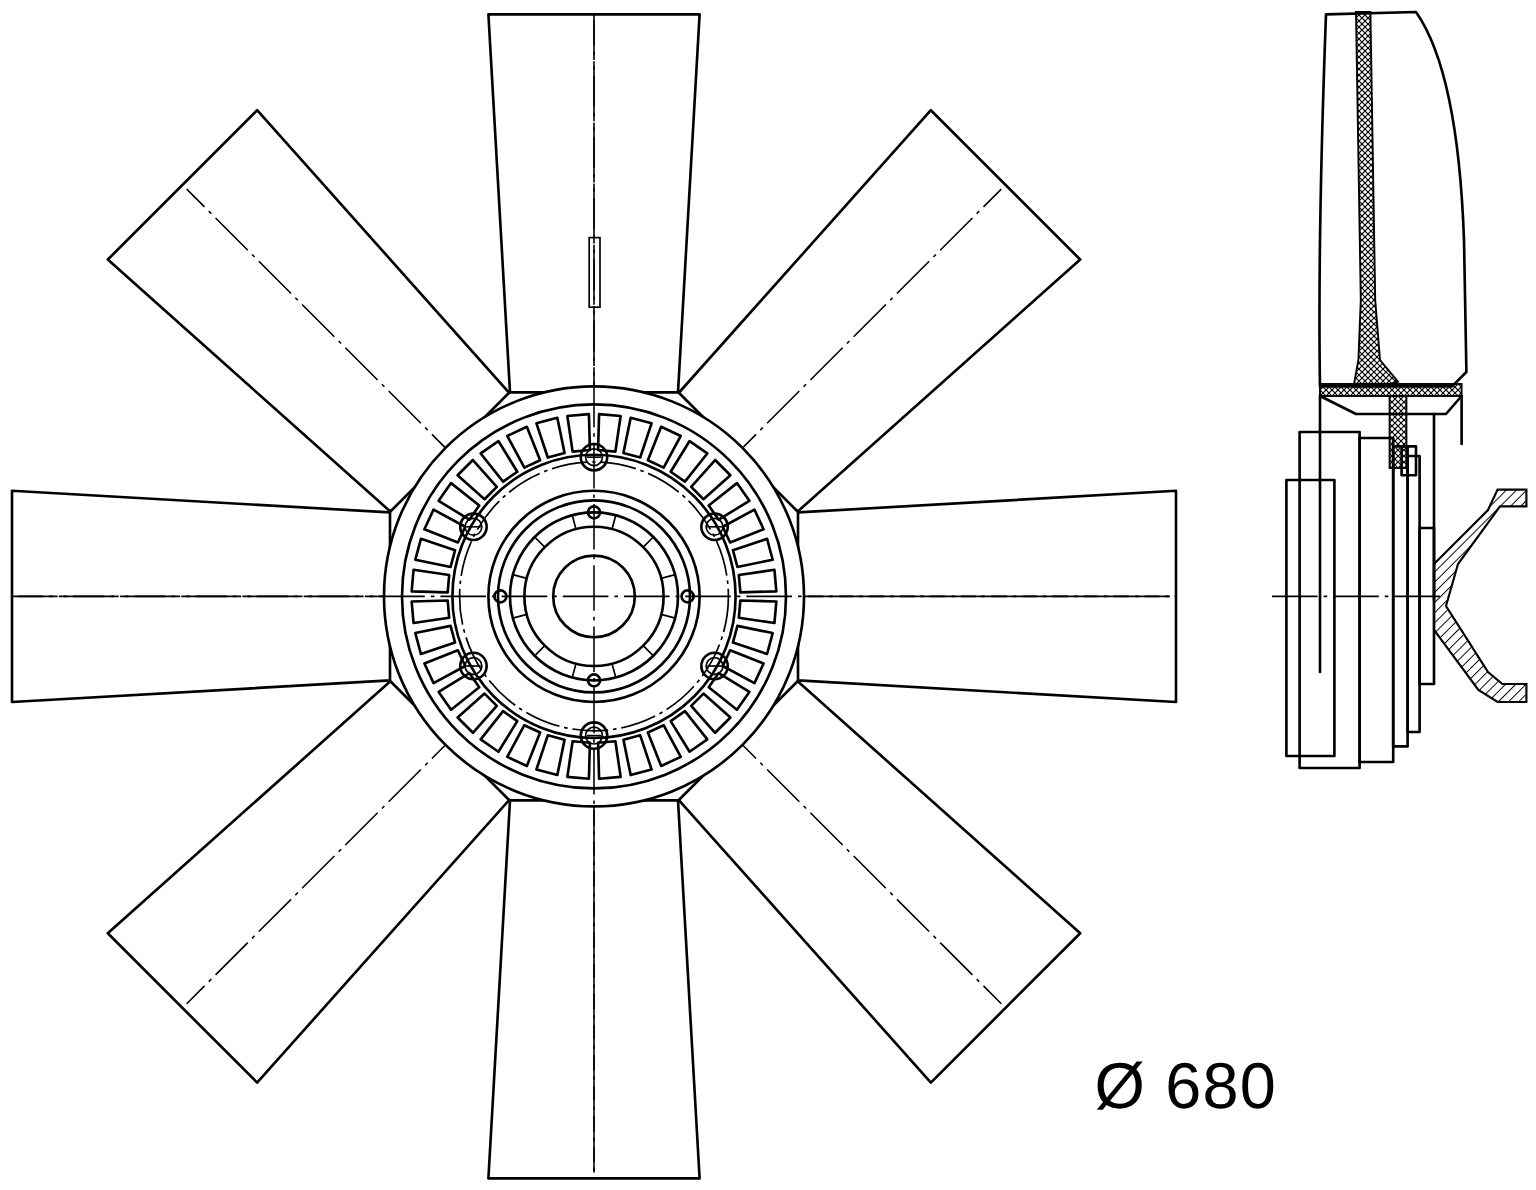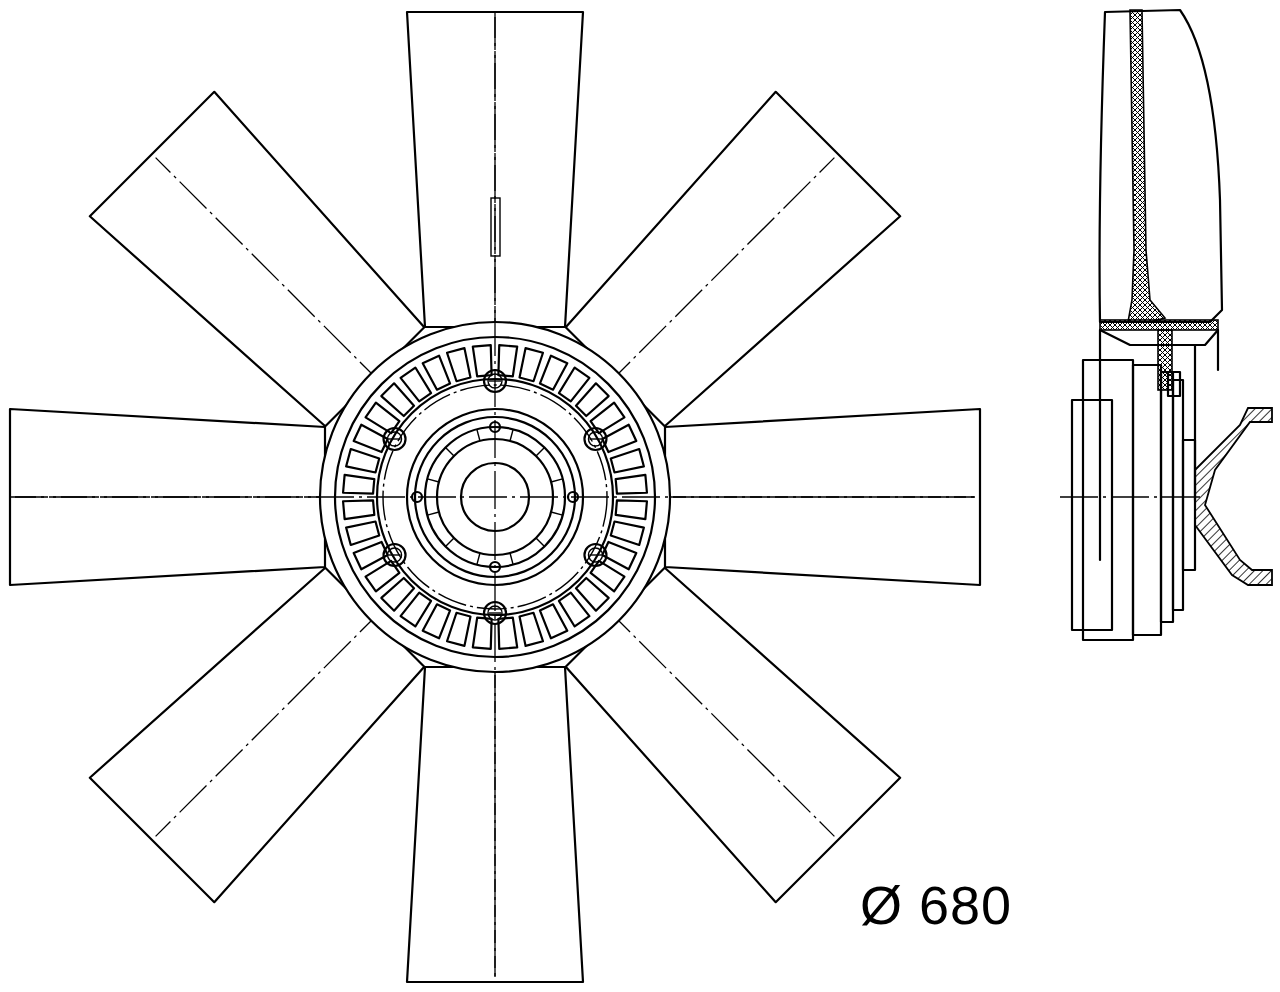--- a/index.html
+++ b/index.html
@@ -4,21 +4,21 @@
 <style>
   html, body { margin:0; padding:0; background:#ffffff; }
   body { width:1280px; height:992px; position:relative; overflow:hidden; font-family:"Liberation Sans", sans-serif; }
   #drawing { position:absolute; left:0; top:0; width:1280px; height:992px; }
   .ln { fill:none; stroke:#000; stroke-width:2.2; stroke-linecap:round; stroke-linejoin:round; }
   .thin { fill:none; stroke:#000; stroke-width:1.4; }
   .center { fill:none; stroke:#000; stroke-width:1.3; stroke-dasharray:38 5 3 5; }
   .blade { fill:#fff; stroke:#000; stroke-width:2.2; stroke-linejoin:round; }
   .hatch { fill:url(#hatchPat); stroke:#000; stroke-width:1.8; }
   .cross { fill:url(#crossPat); stroke:#000; stroke-width:1.6; }
-  #dim-label { position:absolute; left:860px; top:874px; font-size:54px; color:#000; letter-spacing:1px; font-family:"Liberation Sans", sans-serif; }
+  #dim-label { position:absolute; left:912px; top:874px; font-size:54px; color:#000; letter-spacing:1px; font-family:"Liberation Sans", sans-serif; }
 </style>
 </head>
 <body>
 
 <svg id="drawing" viewBox="0 0 1280 992" xmlns="http://www.w3.org/2000/svg">
   <defs>
     <pattern id="hatchPat" width="6" height="6" patternUnits="userSpaceOnUse" patternTransform="rotate(45)">
       <line x1="0" y1="0" x2="0" y2="6" stroke="#000" stroke-width="1.6"></line>
     </pattern>
     <pattern id="crossPat" width="5" height="5" patternUnits="userSpaceOnUse">

